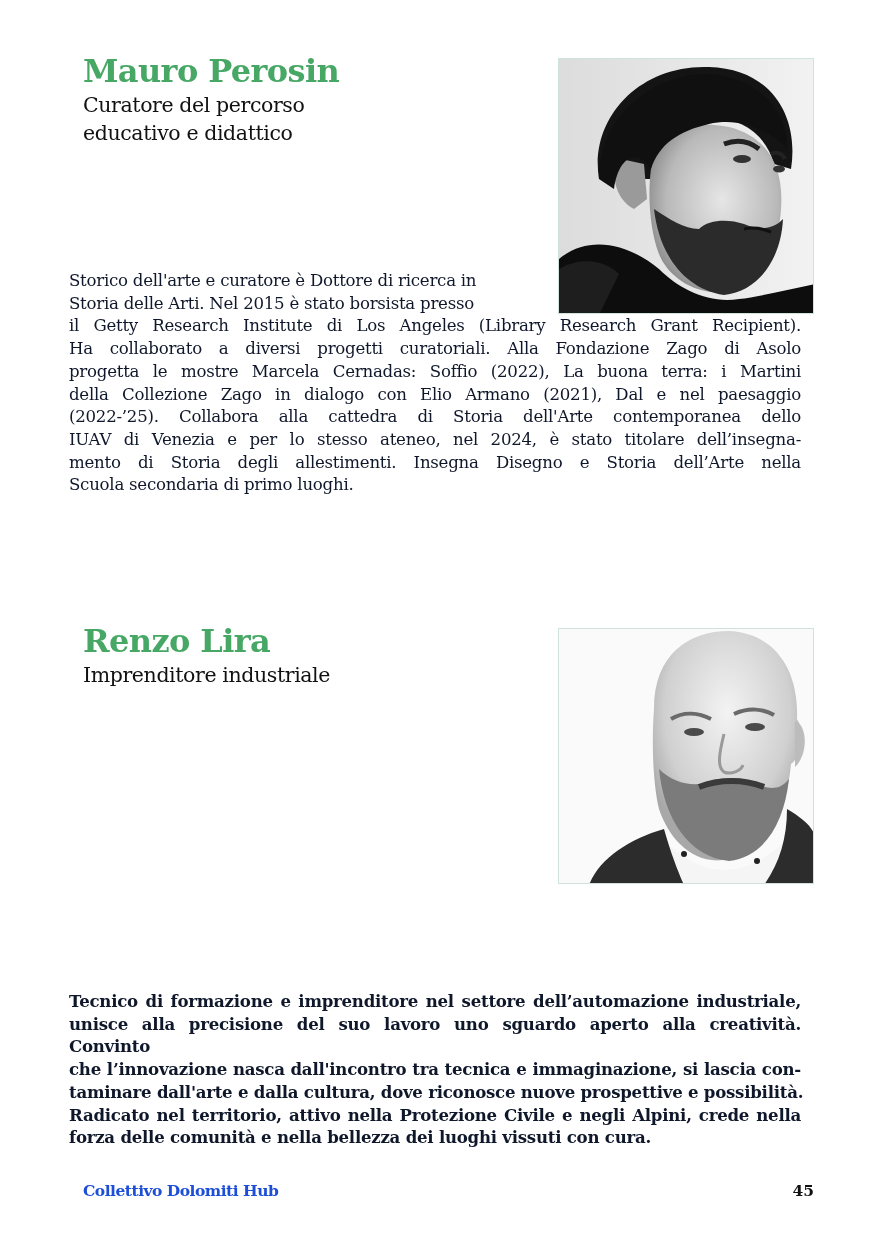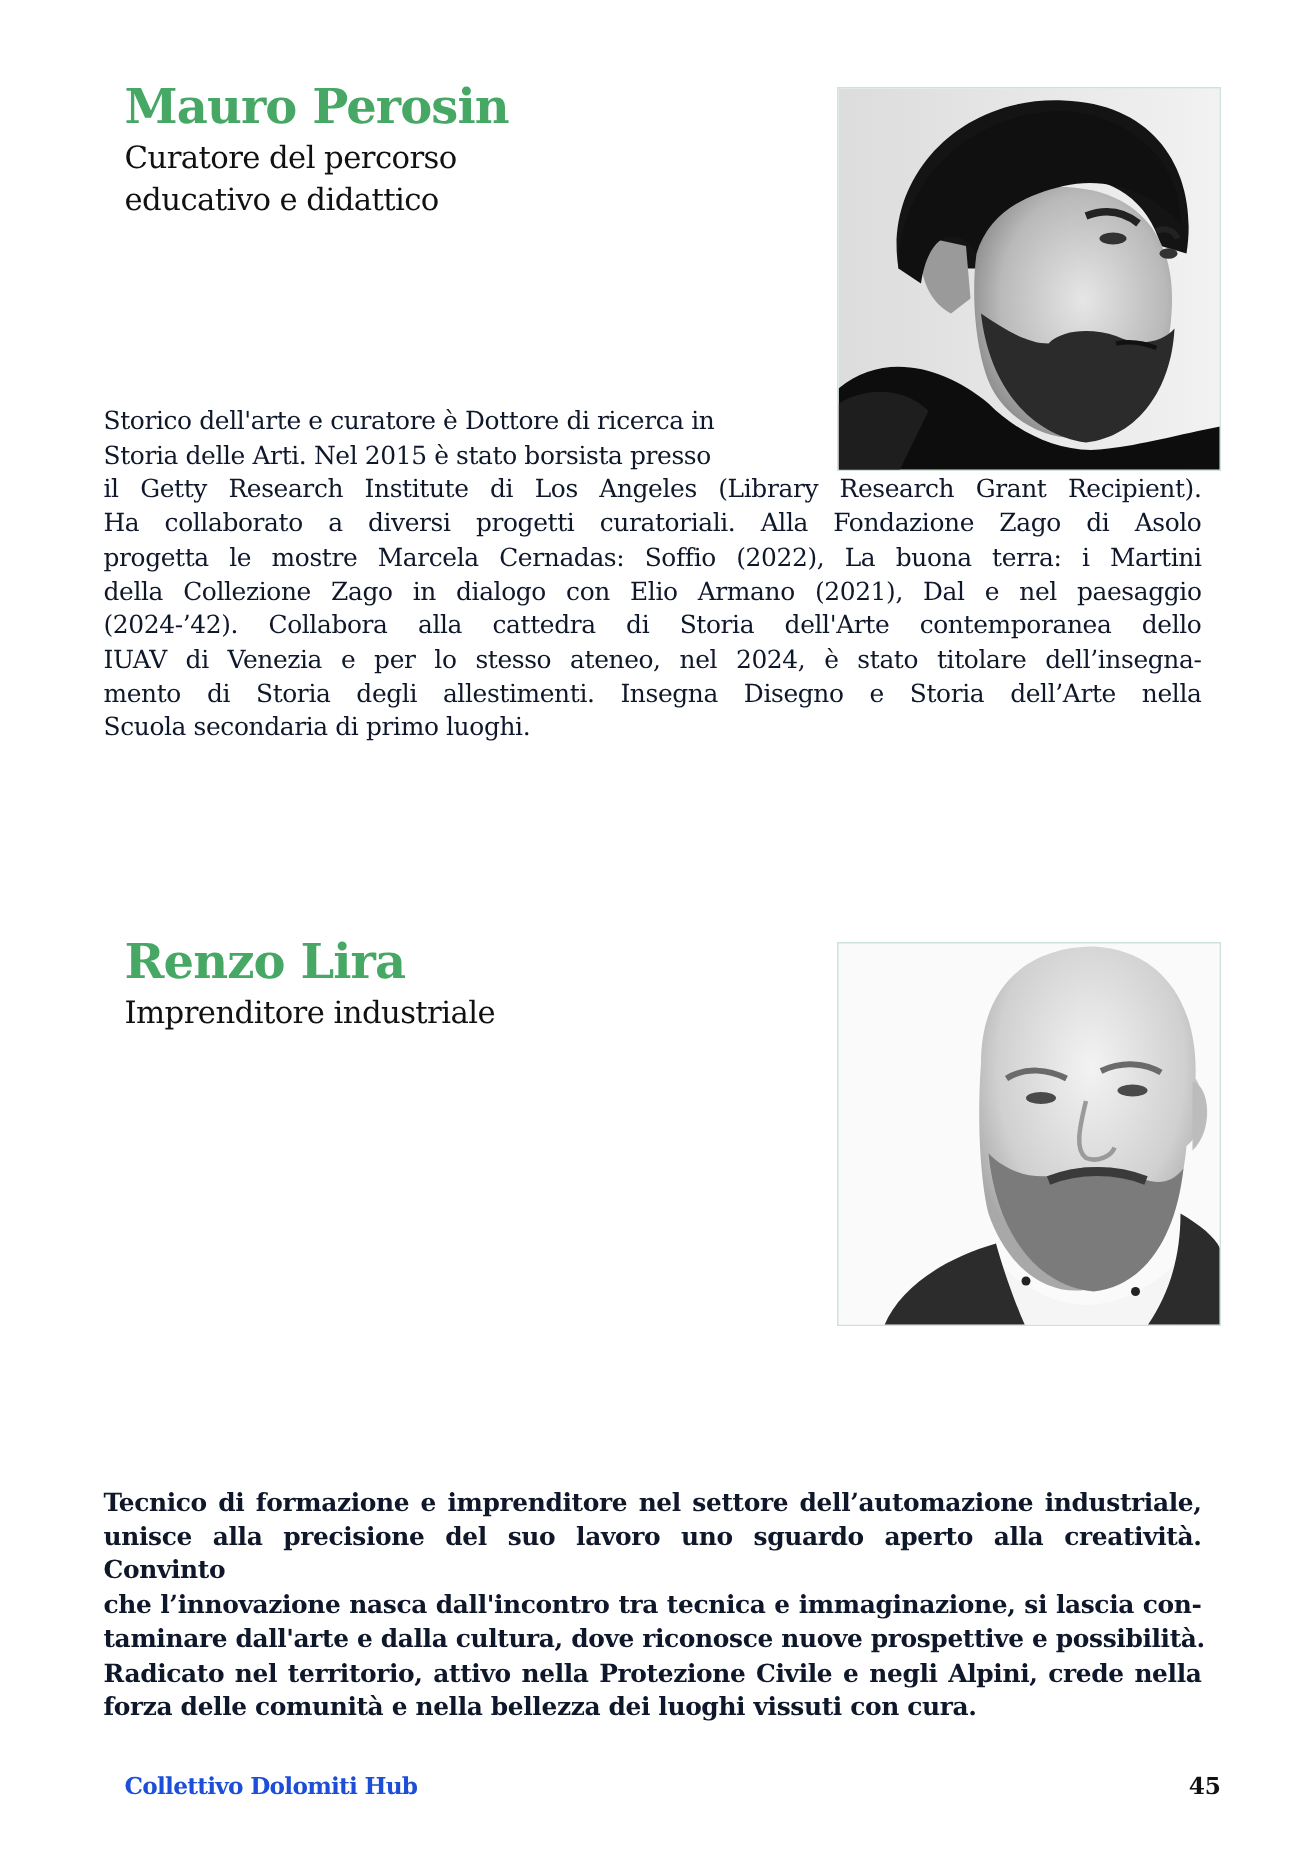--- a/index.html
+++ b/index.html
@@ -141,21 +141,21 @@
     </svg>
   </div>
 
   <div class="bio" style="top:270px; width:732px;">
     <span class="line">Storico dell'arte e curatore è Dottore di ricerca in</span>
     <span class="line">Storia delle Arti.  Nel 2015 è stato borsista presso</span>
     <span class="line just">il Getty Research Institute di Los Angeles (Library Research Grant Recipient).</span>
     <span class="line just">Ha collaborato a diversi progetti curatoriali. Alla Fondazione Zago di Asolo</span>
     <span class="line just">progetta le mostre Marcela Cernadas: Soffio (2022), La buona terra: i Martini</span>
     <span class="line just">della Collezione Zago in dialogo con Elio Armano (2021), Dal e nel paesaggio</span>
-    <span class="line just">(2024-’42). Collabora alla cattedra di Storia dell'Arte contemporanea dello</span>
+    <span class="line just">(2022-’25). Collabora alla cattedra di Storia dell'Arte contemporanea dello</span>
     <span class="line just">IUAV di Venezia e per lo stesso ateneo, nel 2024, è stato titolare dell’insegna-</span>
     <span class="line just">mento di Storia degli allestimenti. Insegna Disegno e Storia dell’Arte nella</span>
     <span class="line">Scuola secondaria di primo luoghi.</span>
   </div>
 
   <h1 class="name" style="top:623px;">Renzo Lira</h1>
   <div class="role" style="top:661px;">
     <div>Imprenditore industriale</div>
   </div>
 

